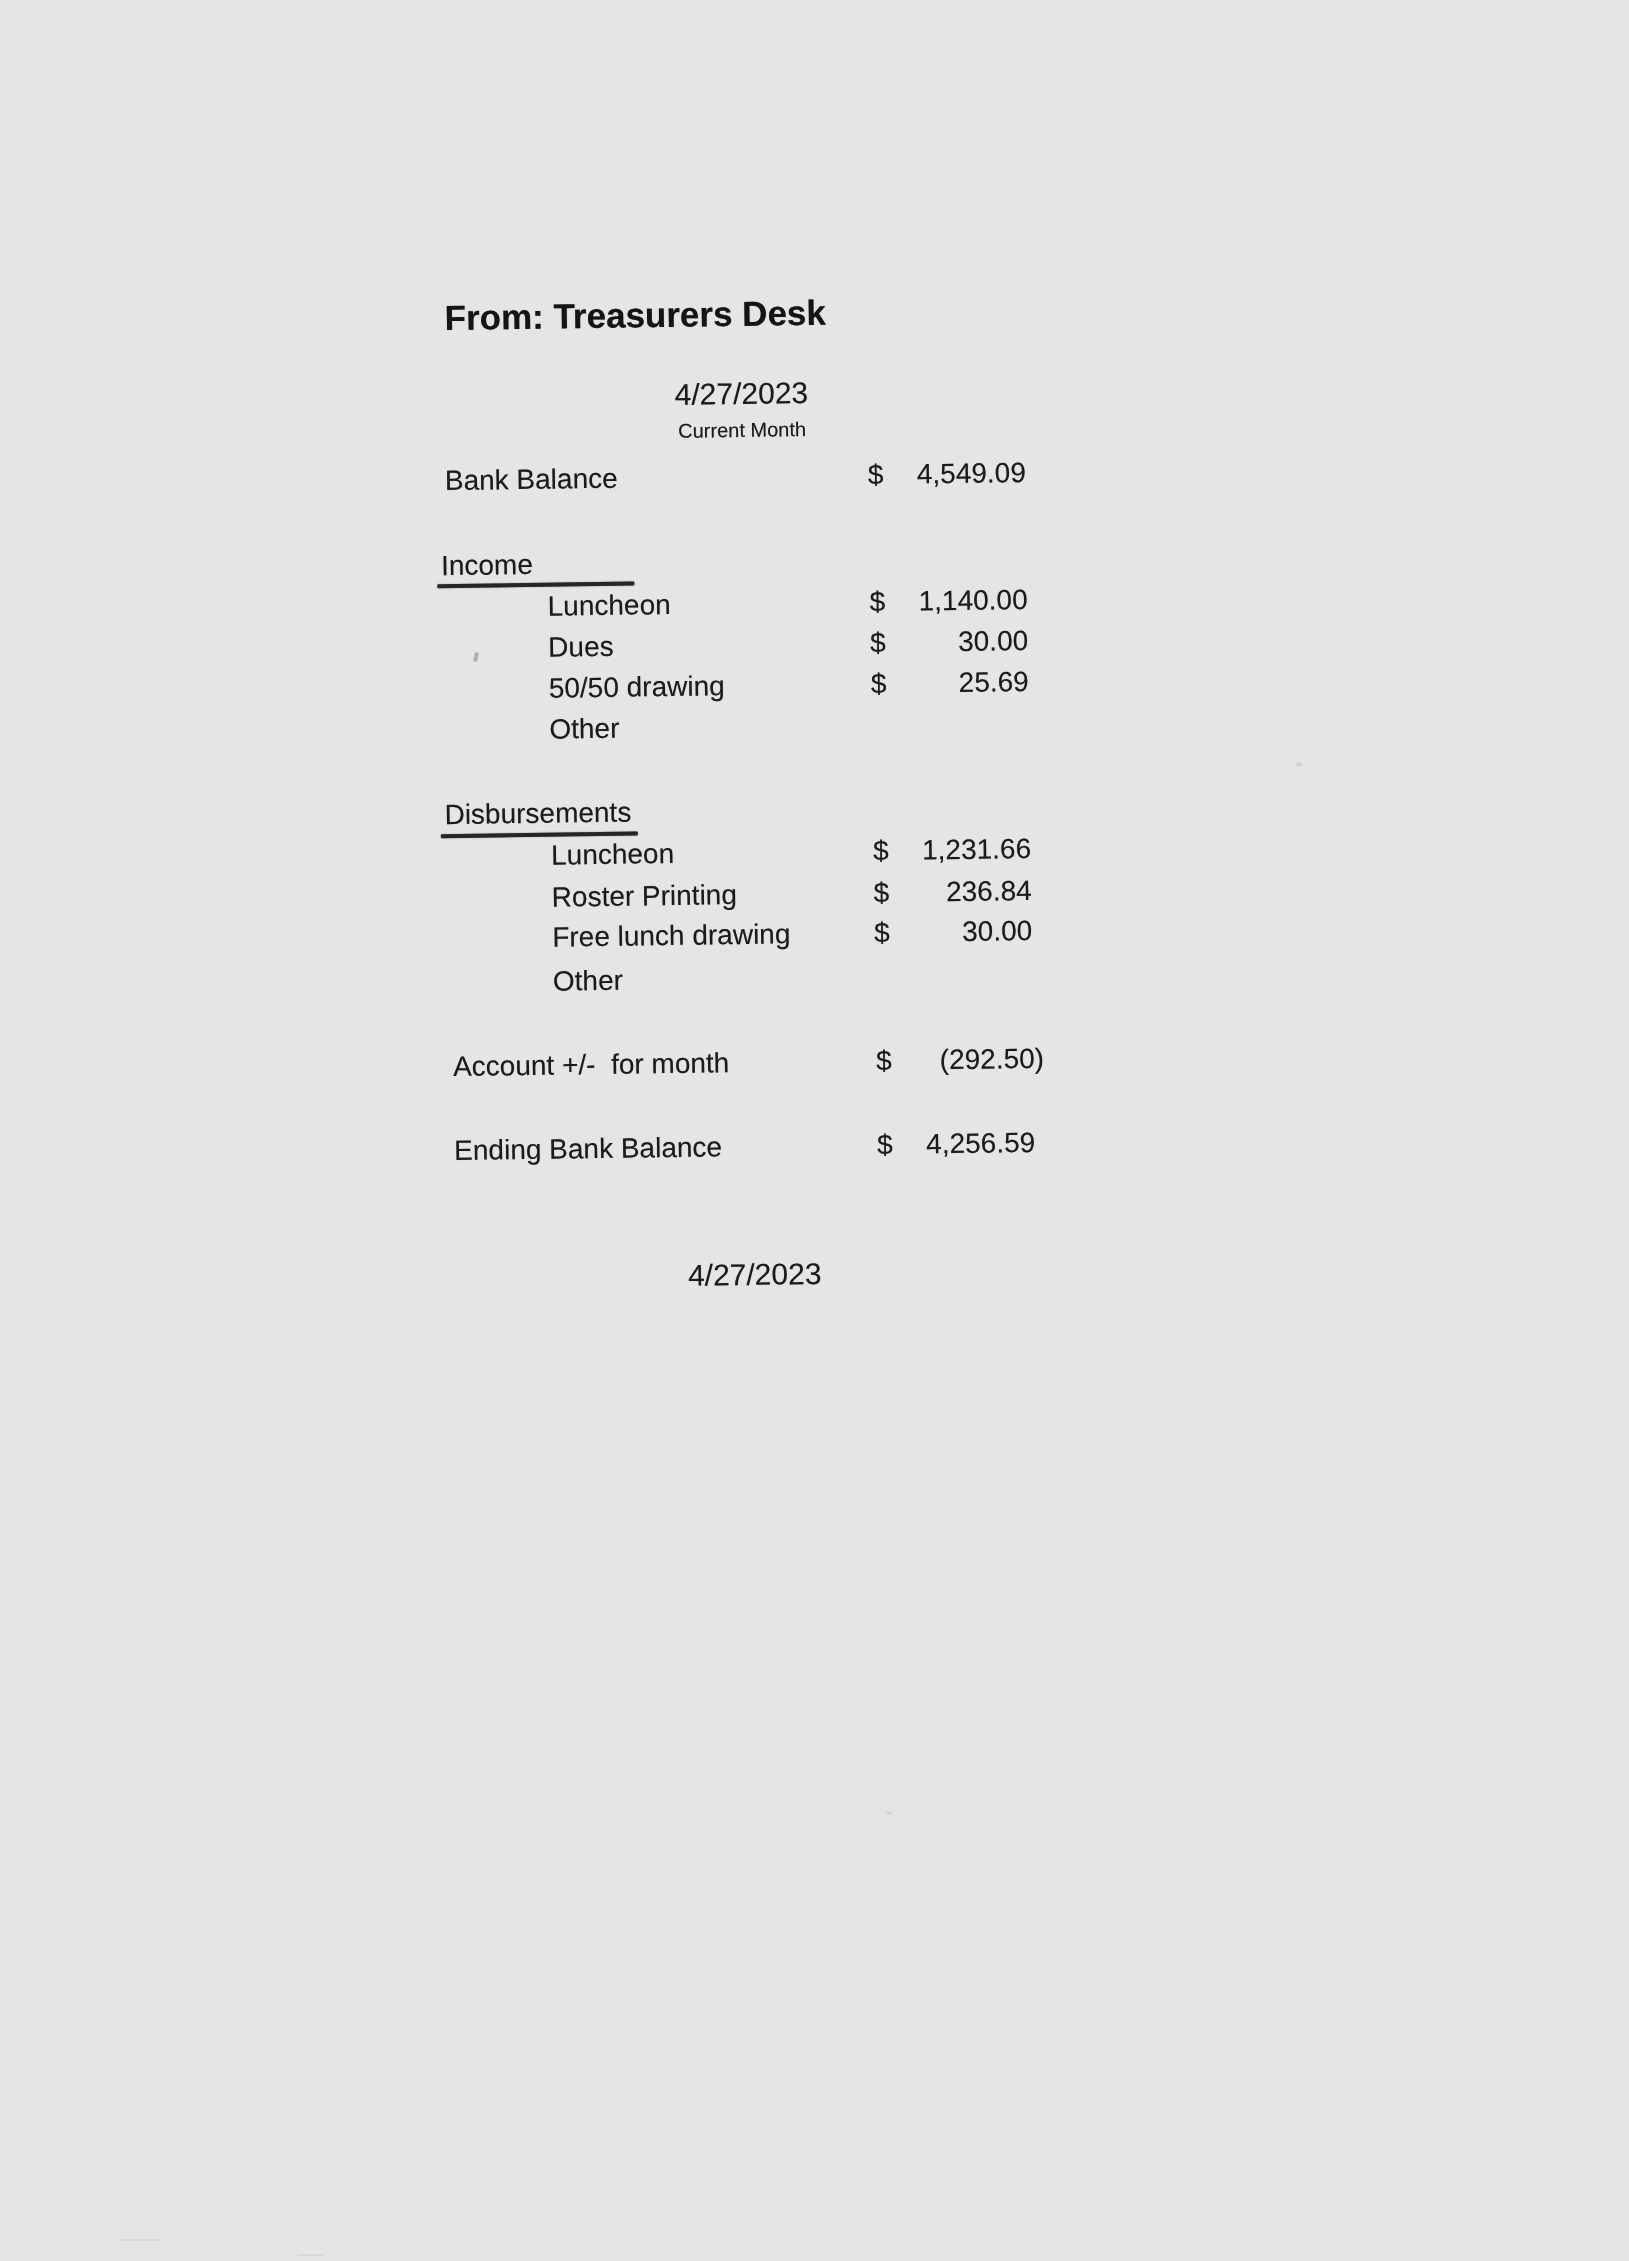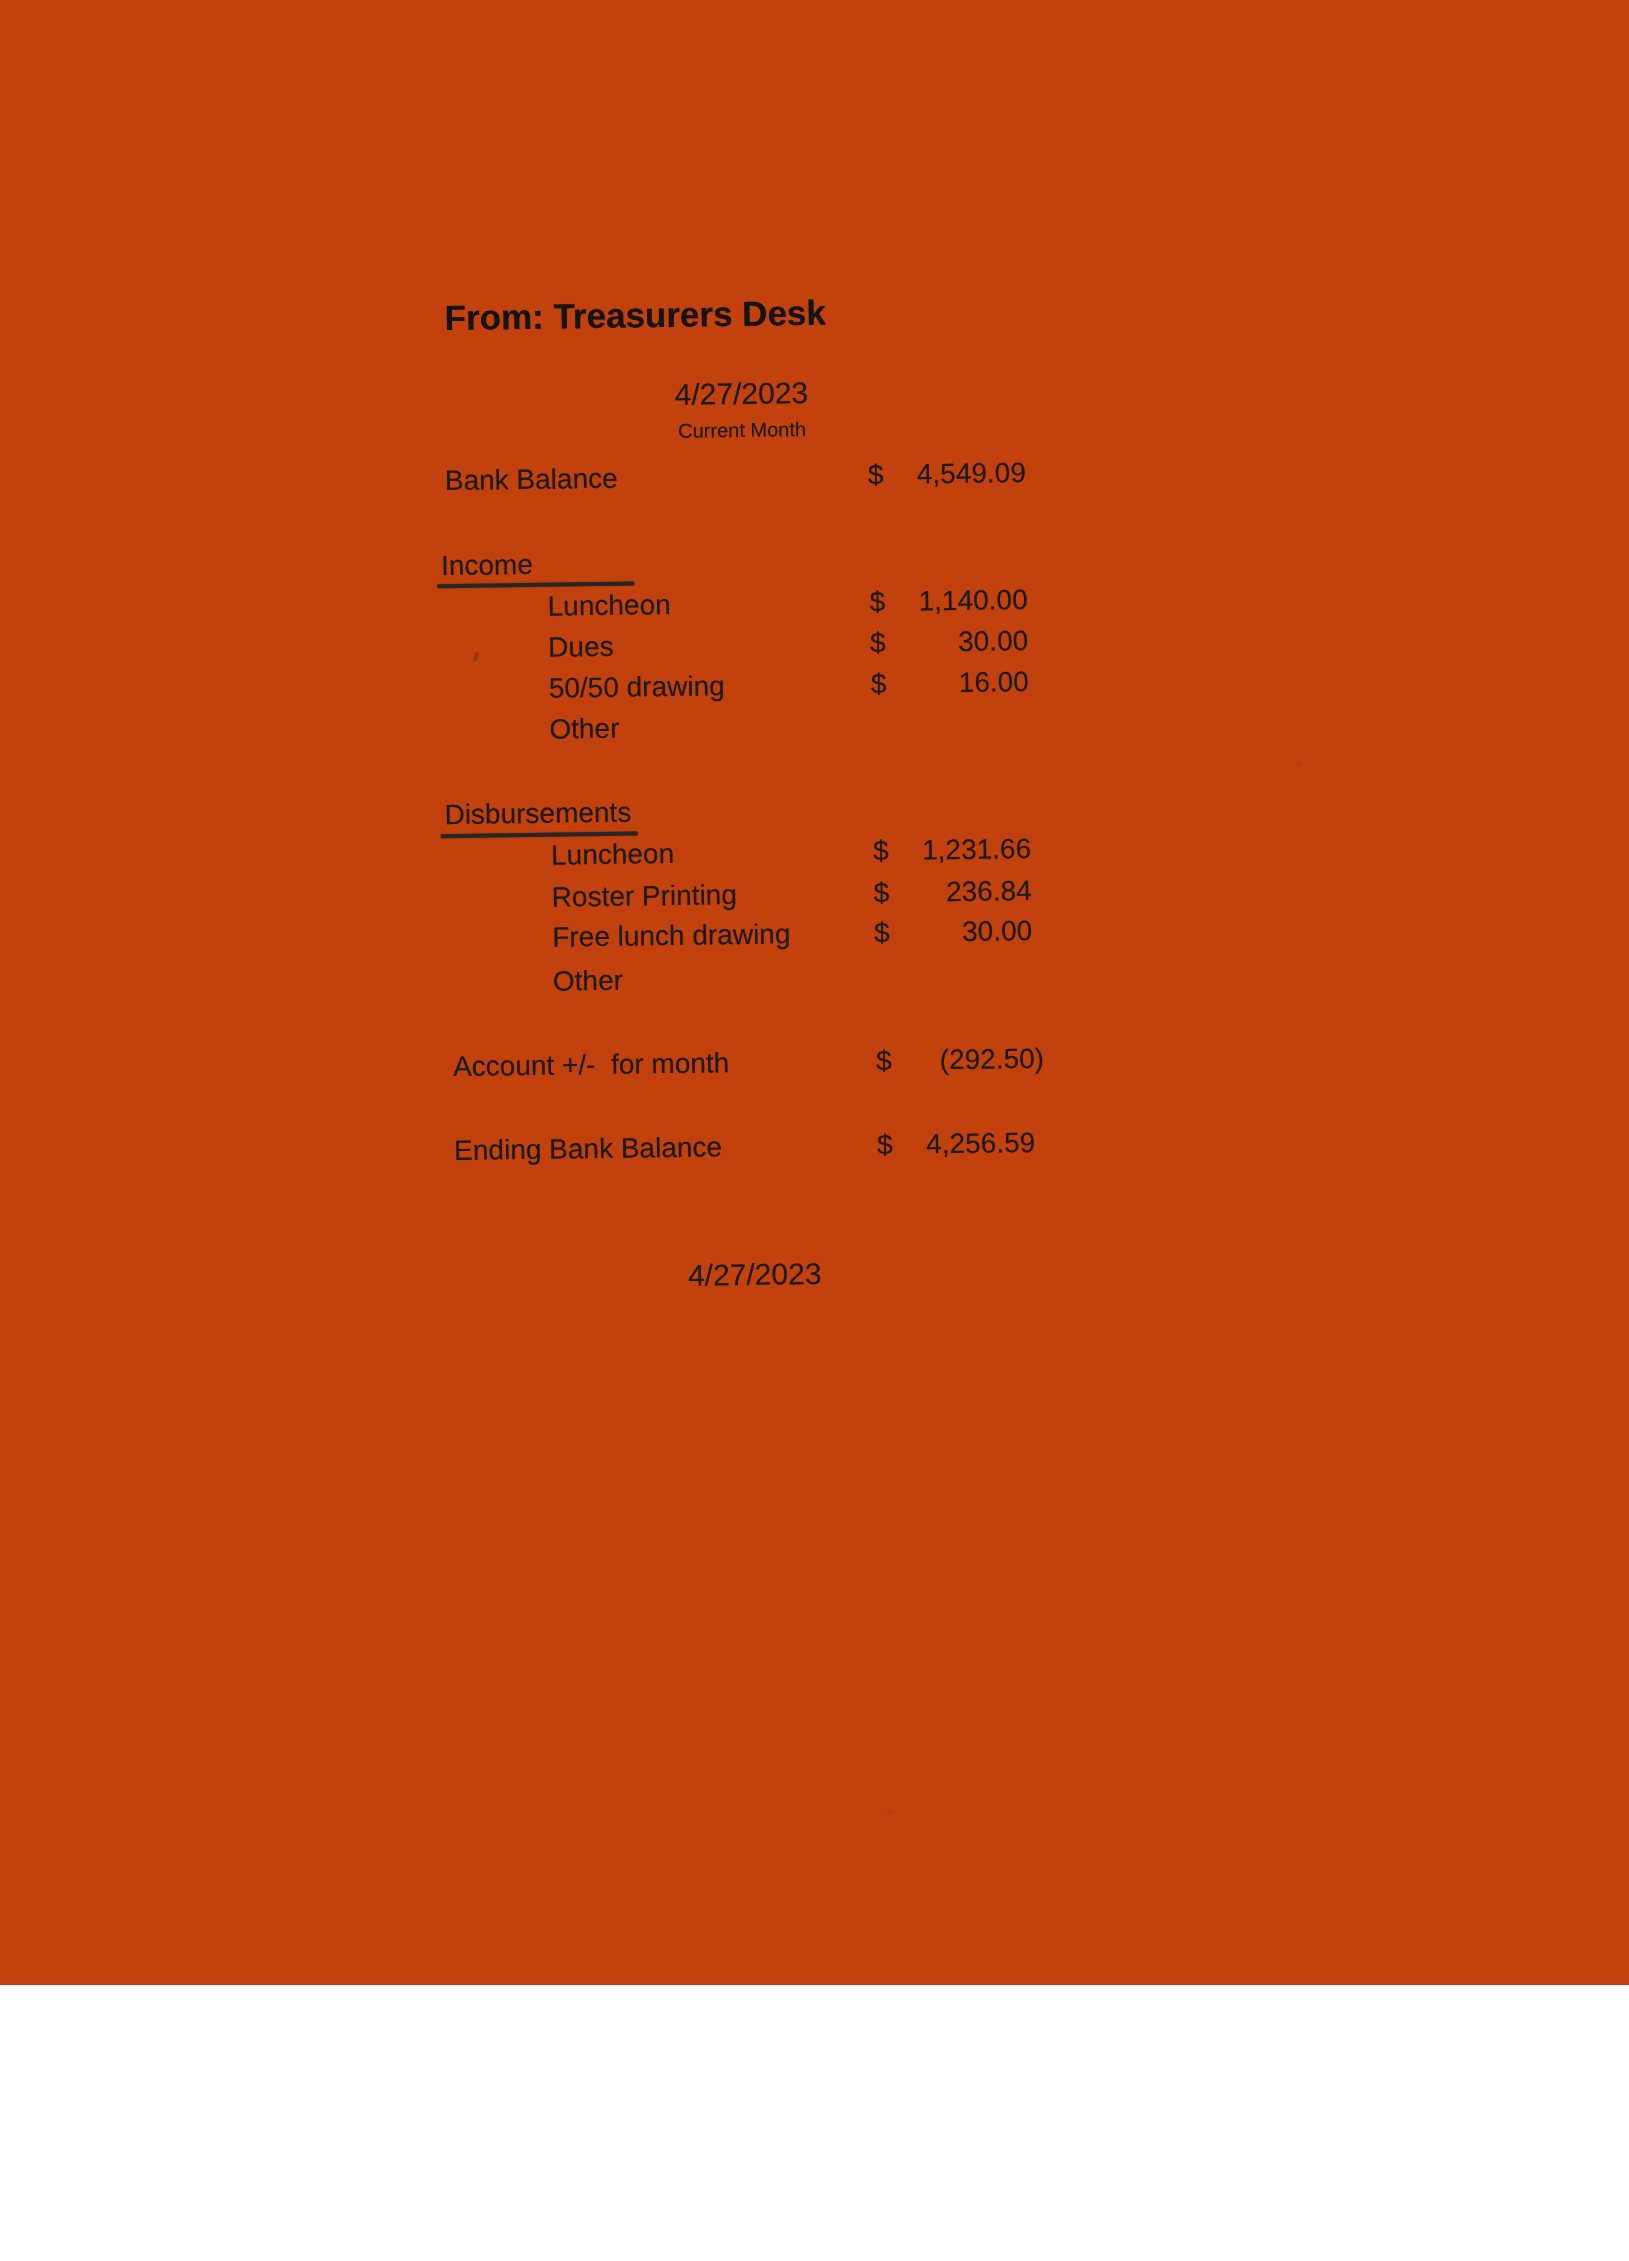--- a/index.html
+++ b/index.html
@@ -3,22 +3,22 @@
 <meta charset="utf-8">
 <style>
   html, body {
     margin: 0;
     padding: 0;
     background: #ffffff;
   }
   .page {
     position: relative;
     width: 1629px;
-    height: 1985px;
-    background: #c2410c;
+    height: 2261px;
+    background: #e5e5e5;
     overflow: hidden;
     font-family: "Liberation Sans", sans-serif;
     color: #1b1b1b;
   }
   
   .sheet {
     position: absolute;
     left: 0; top: 0;
     width: 1629px;
     height: 2261px;
@@ -134,21 +134,21 @@
       <span class="money">
         <span>$</span>
         <span>30.00</span>
       </span>
     </div>
 
     <div class="row" style="top:669px">
       <span class="txt label lbl-indent">50/50 drawing</span>
       <span class="money">
         <span>$</span>
-        <span>16.00</span>
+        <span>25.69</span>
       </span>
     </div>
 
     <div class="row" style="top:710px">
       <span class="txt label lbl-indent">Other</span>
     </div>
 
     <div class="row" style="top:794px">
       <span class="txt label section-hdr">Disbursements</span>
     </div>

